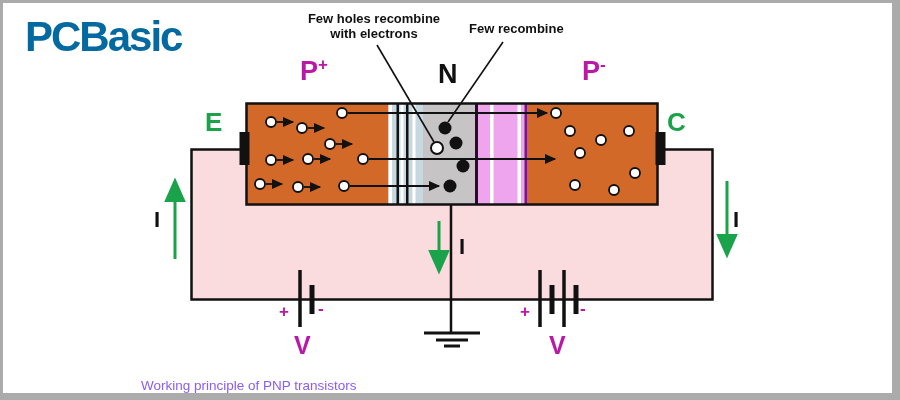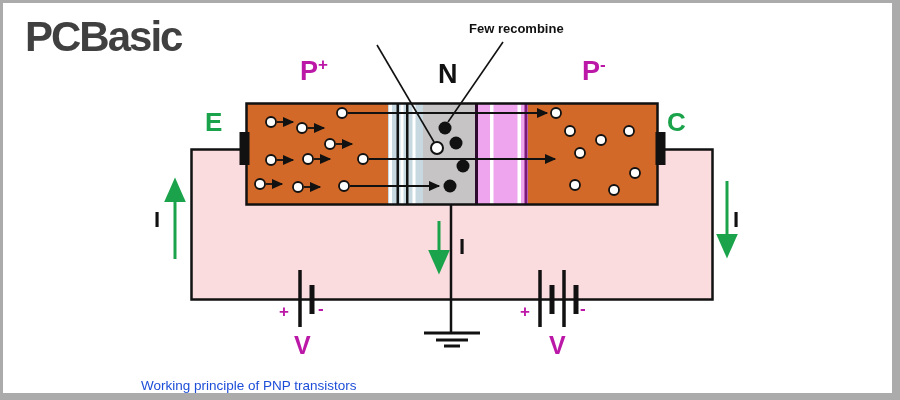--- a/index.html
+++ b/index.html
@@ -2,41 +2,41 @@
 <html><head>
 <meta charset="utf-8">
 <style>
   html,body{margin:0;padding:0;background:#fff;}
   #frame{position:relative;width:900px;height:400px;box-sizing:border-box;
     border-left:3px solid #ABABAB;border-top:3px solid #ABABAB;
     border-right:8px solid #ABABAB;border-bottom:7px solid #ABABAB;
     background:#fff;overflow:hidden;font-family:"Liberation Sans",sans-serif;}
   #diagram-svg{position:absolute;left:0;top:0;}
   .txt{position:absolute;white-space:nowrap;}
-  .logo{left:22px;top:10px;font-size:42px;font-weight:900;letter-spacing:-2px;color:#404040;}
+  .logo{left:22px;top:10px;font-size:42px;font-weight:900;letter-spacing:-2px;color:#0369a1;}
   .ann{font-size:13px;font-weight:700;color:#111;line-height:15px;}
   .ann1{left:288px;top:8px;width:166px;text-align:center;}
   .ann2{left:466px;top:18px;}
   .region{font-size:27px;font-weight:800;color:#BC18A8;}
   .region sup{font-size:17px;font-weight:900;}
   .rp1{left:297px;top:52px;}
   .rn{left:435px;top:56px;color:#111;}
   .rp2{left:579px;top:52px;}
   .term{font-size:26px;font-weight:800;color:#1AA34A;}
   .tE{left:202px;top:104px;}
   .tC{left:664px;top:104px;}
   .cur{font-size:22px;font-weight:900;color:#111;}
   .cL{left:151px;top:204px;}
   .cM{left:456px;top:231px;}
   .cR{left:730px;top:204px;}
   .sign{font-size:17px;font-weight:900;color:#BC18A8;}
   .v{font-size:25px;font-weight:800;color:#BC18A8;}
   .bLp{left:276px;top:299px;} .bLm{left:315px;top:296px;} .bLv{left:291px;top:328px;}
   .bRp{left:517px;top:299px;} .bRm{left:577px;top:296px;} .bRv{left:546px;top:328px;}
-  .caption{left:138px;top:375px;font-size:13.5px;color:#1d4ed8;}
+  .caption{left:138px;top:375px;font-size:13.5px;color:#8b5cf6;}
 </style>
 </head>
 <body>
 
 <div id="frame">
 
   <svg id="diagram-svg" width="900" height="400" viewBox="0 0 900 400">
     <defs>
       <marker id="ah" viewBox="0 0 10 8" refX="8" refY="4" markerWidth="7" markerHeight="6" orient="auto">
         <path d="M0,0 L9,4 L0,8 z" fill="#111"></path>
@@ -132,20 +132,24 @@
         <circle cx="626" cy="128" r="5" fill="#fff" stroke="#111" stroke-width="1.8"></circle>
         <circle cx="577" cy="150" r="5" fill="#fff" stroke="#111" stroke-width="1.8"></circle>
         <circle cx="632" cy="170" r="5" fill="#fff" stroke="#111" stroke-width="1.8"></circle>
         <circle cx="572" cy="182" r="5" fill="#fff" stroke="#111" stroke-width="1.8"></circle>
         <circle cx="611" cy="187" r="5" fill="#fff" stroke="#111" stroke-width="1.8"></circle>
       </g>
   </svg>
 
   <div class="txt logo">PCBasic</div>
 
+  <div class="txt ann ann1">
+    <div>Few holes recombine</div>
+    <div>with electrons</div>
+  </div>
   <div class="txt ann ann2">Few recombine</div>
 
   <div class="txt region rp1"><span>P</span><sup>+</sup></div>
   <div class="txt region rn">N</div>
   <div class="txt region rp2"><span>P</span><sup>-</sup></div>
 
   <div class="txt term tE">E</div>
   <div class="txt term tC">C</div>
 
   <div class="txt cur cL">I</div>

